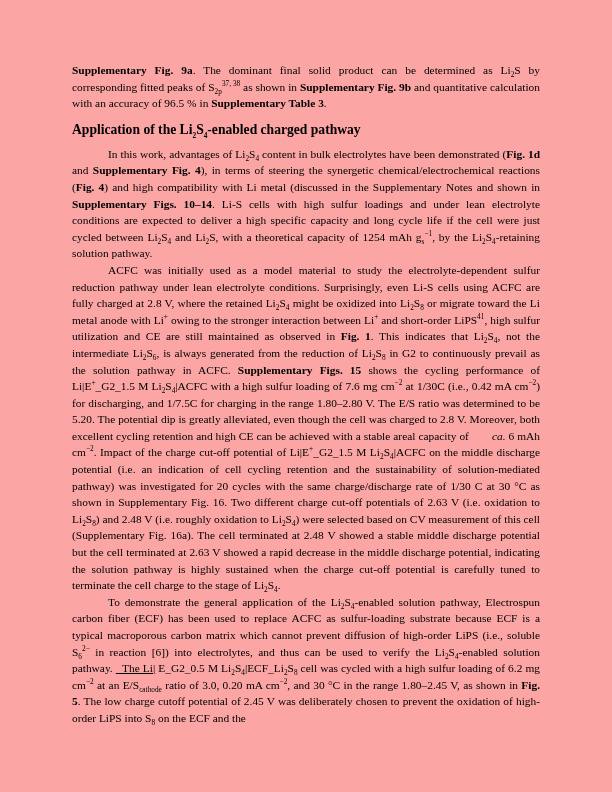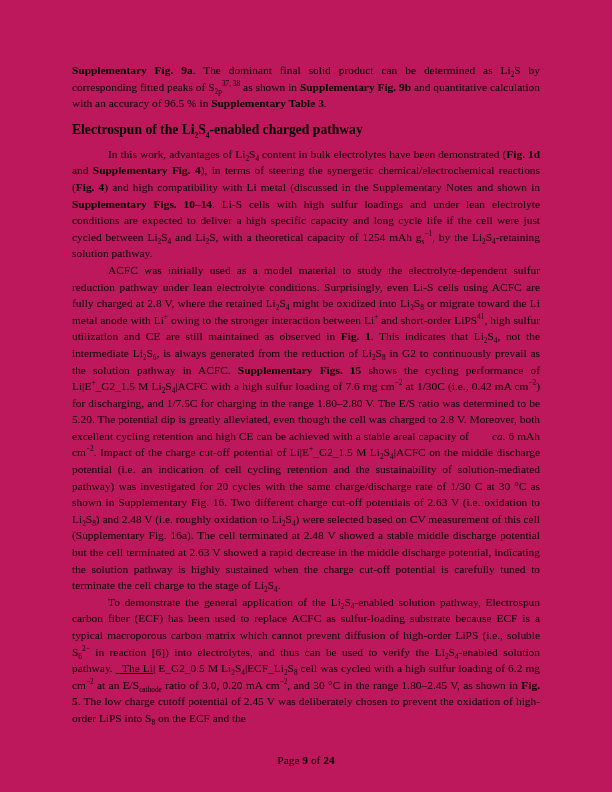--- a/index.html
+++ b/index.html
@@ -1,19 +1,19 @@
 <!DOCTYPE html>
 <html><head>
 <meta charset="utf-8">
 <style>
   * { box-sizing: border-box; }
   html, body { margin: 0; padding: 0; background: #ffffff; }
   .page {
     width: 612px; height: 792px; margin: 0 auto; position: relative;
-    background: #be185d; color: #000;
+    background: #fca5a5; color: #000;
     font-family: "Liberation Serif", serif;
     overflow: hidden;
   }
   .content {
     position: absolute; left: 72px; top: 62px; width: 468px;
     font-size: 11.4px; line-height: 16.6px;
   }
   .para { margin: 0; text-align: justify; }
   .para.indent { text-indent: 36px; }
   .heading {
@@ -30,19 +30,18 @@
     position: absolute; left: 0; right: 0; bottom: 26px;
     text-align: center; font-size: 11.4px;
   }
 </style>
 </head>
 <body>
 
 <div class="page">
   <div class="content">
       <p class="para"><span class="b">Supplementary Fig. 9a</span><span>.  The dominant final solid product can be determined as Li</span><sub>2</sub><span>S by corresponding fitted peaks of S</span><sub>2p</sub><sup>37, 38</sup><span> as shown in </span><span class="b">Supplementary Fig. 9b</span><span> and quantitative calculation with an accuracy of 96.5 % in </span><span class="b">Supplementary Table 3</span><span>.</span></p>
-      <h2 class="heading"><span class="b">Electrospun of the Li</span><sub class="b">2</sub><span class="b">S</span><sub class="b">4</sub><span class="b">-enabled charged pathway</span></h2>
+      <h2 class="heading"><span class="b">Application of the Li</span><sub class="b">2</sub><span class="b">S</span><sub class="b">4</sub><span class="b">-enabled charged pathway</span></h2>
       <p class="para indent"><span>In this work, advantages of Li</span><sub>2</sub><span>S</span><sub>4</sub><span> content in bulk electrolytes have been demonstrated (</span><span class="b">Fig. 1d</span><span> and </span><span class="b">Supplementary Fig. 4</span><span>), in terms of steering the synergetic chemical/electrochemical reactions (</span><span class="b">Fig. 4</span><span>) and high compatibility with Li metal (discussed in the Supplementary Notes and shown in </span><span class="b">Supplementary Figs. 10–14</span><span>. Li-S cells with high sulfur loadings and under lean electrolyte conditions are expected to deliver a high specific capacity and long cycle life if the cell were just cycled between Li</span><sub>2</sub><span>S</span><sub>4</sub><span> and Li</span><sub>2</sub><span>S, with a theoretical capacity of 1254 mAh g</span><sub>s</sub><sup>−1</sup><span>, by the Li</span><sub>2</sub><span>S</span><sub>4</sub><span>-retaining solution pathway.</span></p>
       <p class="para indent"><span>ACFC was initially used as a model material to study the electrolyte-dependent sulfur reduction pathway under lean electrolyte conditions. Surprisingly, even Li-S cells using ACFC are fully charged at 2.8 V, where the retained Li</span><sub>2</sub><span>S</span><sub>4</sub><span> might be oxidized into Li</span><sub>2</sub><span>S</span><sub>8</sub><span> or migrate toward the Li metal anode with Li</span><sup>+</sup><span> owing to the stronger interaction between Li</span><sup>+</sup><span> and short-order LiPS</span><sup>41</sup><span>, high sulfur utilization and CE are still maintained as observed in </span><span class="b">Fig. 1</span><span>. This indicates that Li</span><sub>2</sub><span>S</span><sub>4</sub><span>, not the intermediate Li</span><sub>2</sub><span>S</span><sub>6</sub><span>, is always generated from the reduction of Li</span><sub>2</sub><span>S</span><sub>8</sub><span> in G2 to continuously prevail as the solution pathway in ACFC. </span><span class="b">Supplementary Figs. 15</span><span> shows the cycling performance of Li|E</span><sup>+</sup><span>_G2_1.5 M Li</span><sub>2</sub><span>S</span><sub>4</sub><span>|ACFC with a high sulfur loading of 7.6 mg cm</span><sup>−2</sup><span> at 1/30C (i.e., 0.42 mA cm</span><sup>−2</sup><span>) for discharging, and 1/7.5C for charging in the range 1.80–2.80 V. The E/S ratio was determined to be 5.20. The potential dip is greatly alleviated, even though the cell was charged to 2.8 V. Moreover, both excellent cycling retention and high CE can be achieved with a stable areal capacity of </span><span class="i">ca.</span><span> 6 mAh cm</span><sup>−2</sup><span>. Impact of the charge cut-off potential of Li|E</span><sup>+</sup><span>_G2_1.5 M Li</span><sub>2</sub><span>S</span><sub>4</sub><span>|ACFC on the middle discharge potential (i.e. an indication of cell cycling retention and the sustainability of solution-mediated pathway) was investigated for 20 cycles with the same charge/discharge rate of 1/30 C at 30 °C as shown in Supplementary Fig. 16. Two different charge cut-off potentials of 2.63 V (i.e. oxidation to Li</span><sub>2</sub><span>S</span><sub>8</sub><span>) and 2.48 V (i.e. roughly oxidation to Li</span><sub>2</sub><span>S</span><sub>4</sub><span>) were selected based on CV measurement of this cell (Supplementary Fig. 16a).  The cell terminated at 2.48 V showed a stable middle discharge potential but the cell terminated at 2.63 V showed a rapid decrease in the middle discharge potential, indicating the solution pathway is highly sustained when the charge cut-off potential is carefully tuned to terminate the cell charge to the stage of Li</span><sub>2</sub><span>S</span><sub>4</sub><span>.</span></p>
       <p class="para indent"><span>To demonstrate the general application of the Li</span><sub>2</sub><span>S</span><sub>4</sub><span>-enabled solution pathway, Electrospun carbon fiber (ECF) has been used to replace ACFC as sulfur-loading substrate because ECF is a typical macroporous carbon matrix which cannot prevent diffusion of high-order LiPS (i.e., soluble S</span><sub>6</sub><sup>2−</sup><span> in reaction [6]) into electrolytes, and thus can be used to verify the Li</span><sub>2</sub><span>S</span><sub>4</sub><span>-enabled solution pathway. </span><span class="u">&nbsp;&nbsp;The Li|</span><span> E_G2_0.5 M Li</span><sub>2</sub><span>S</span><sub>4</sub><span>|ECF_Li</span><sub>2</sub><span>S</span><sub>8</sub><span> cell was cycled with a high sulfur loading of 6.2 mg cm</span><sup>−2</sup><span> at an E/S</span><sub>cathode</sub><span> ratio of 3.0, 0.20 mA cm</span><sup>−2</sup><span>, and 30 °C in the range 1.80–2.45 V, as shown in </span><span class="b">Fig. 5</span><span>.  The low charge cutoff potential of 2.45 V was deliberately chosen to prevent the oxidation of high-order LiPS into S</span><sub>8</sub><span> on the ECF and the</span></p>
     </div>
-  <div class="footer"><span>Page </span><span class="b">9</span><span> of </span><span class="b">24</span></div>
 </div>
 
 </body></html>

